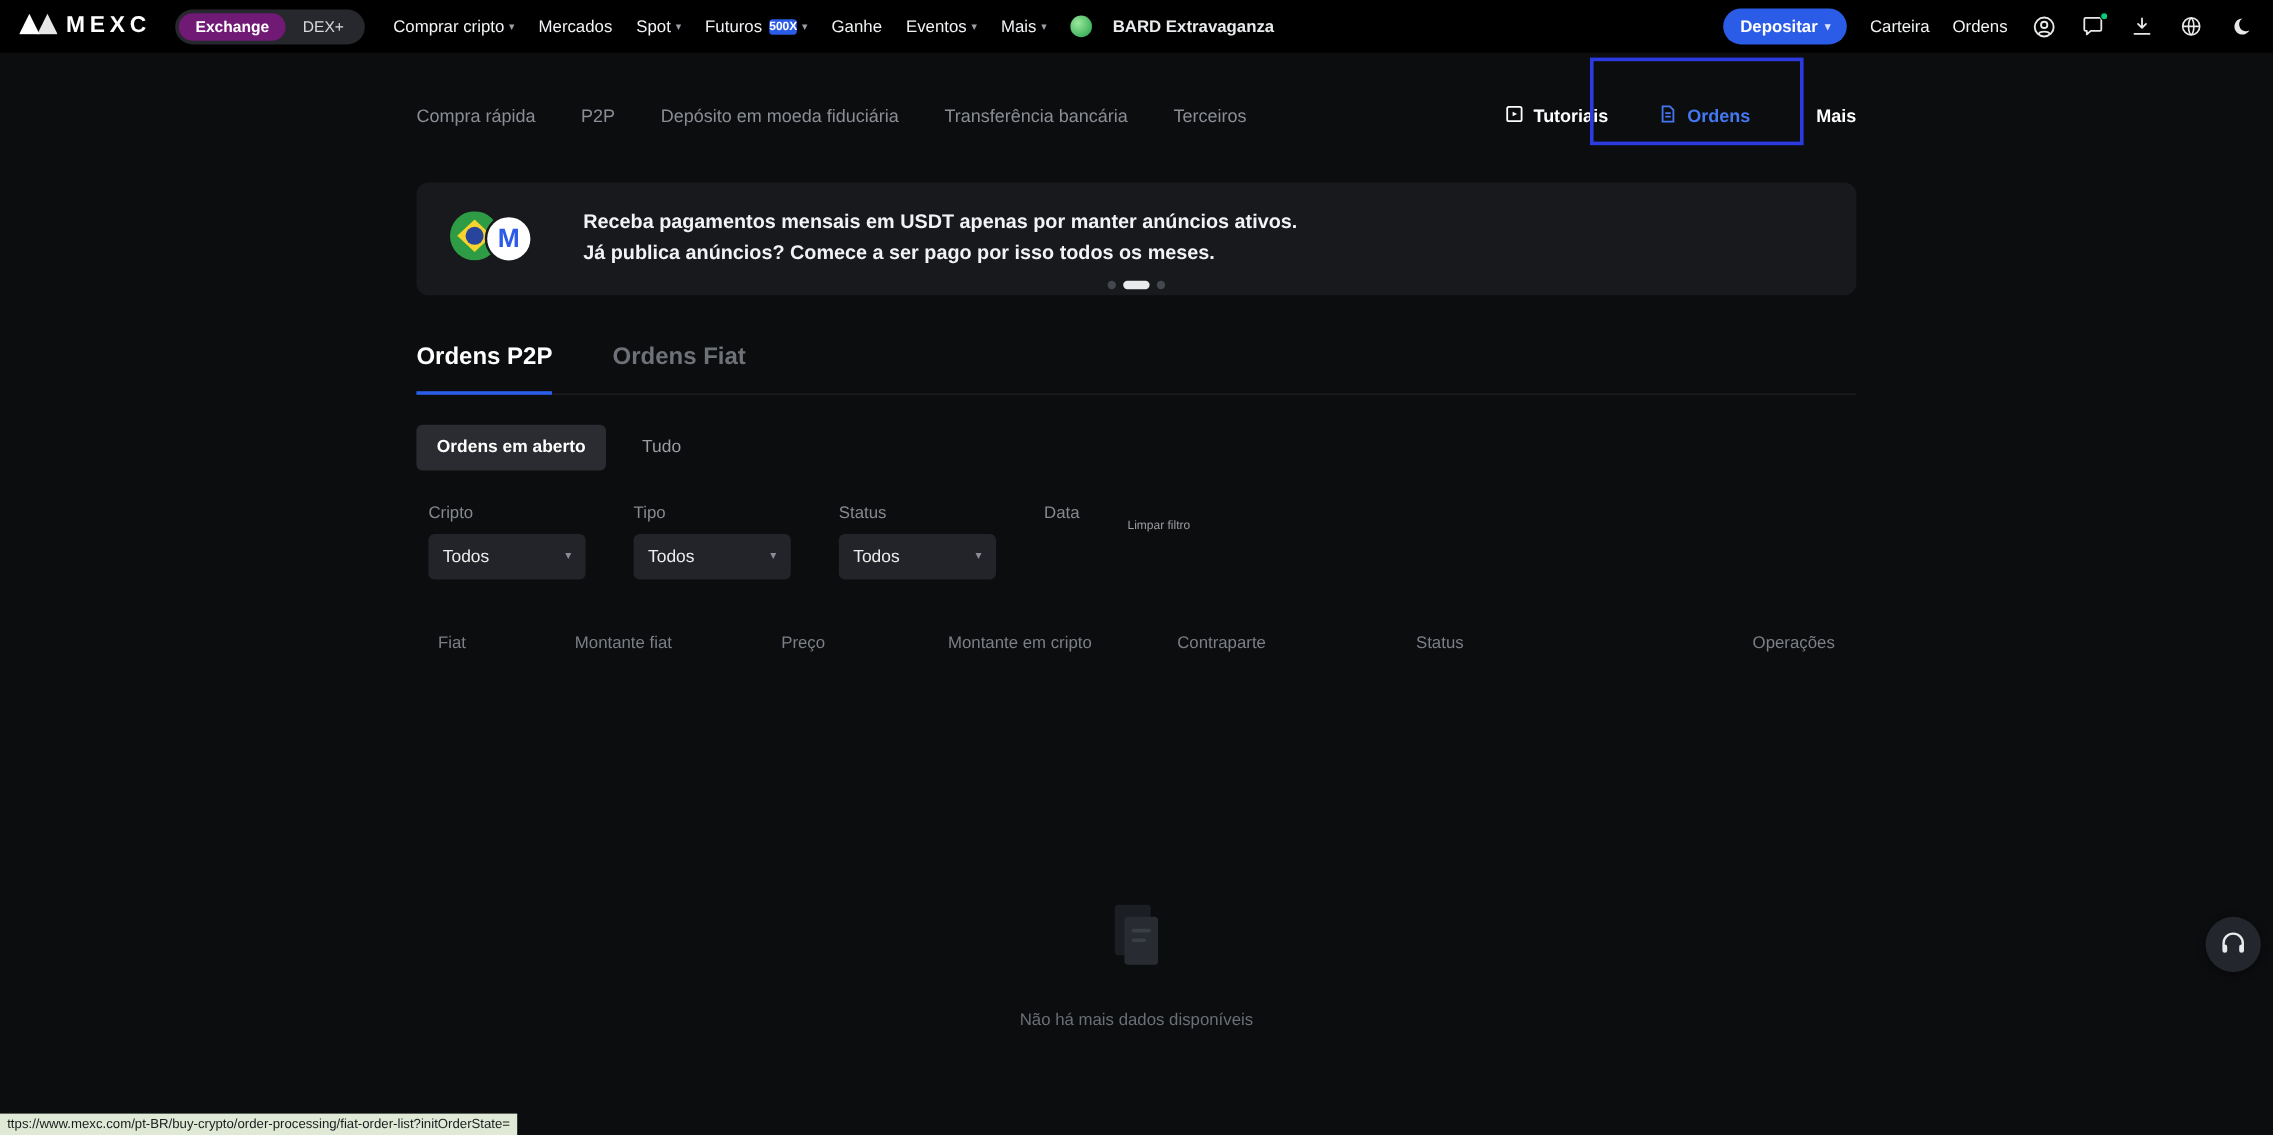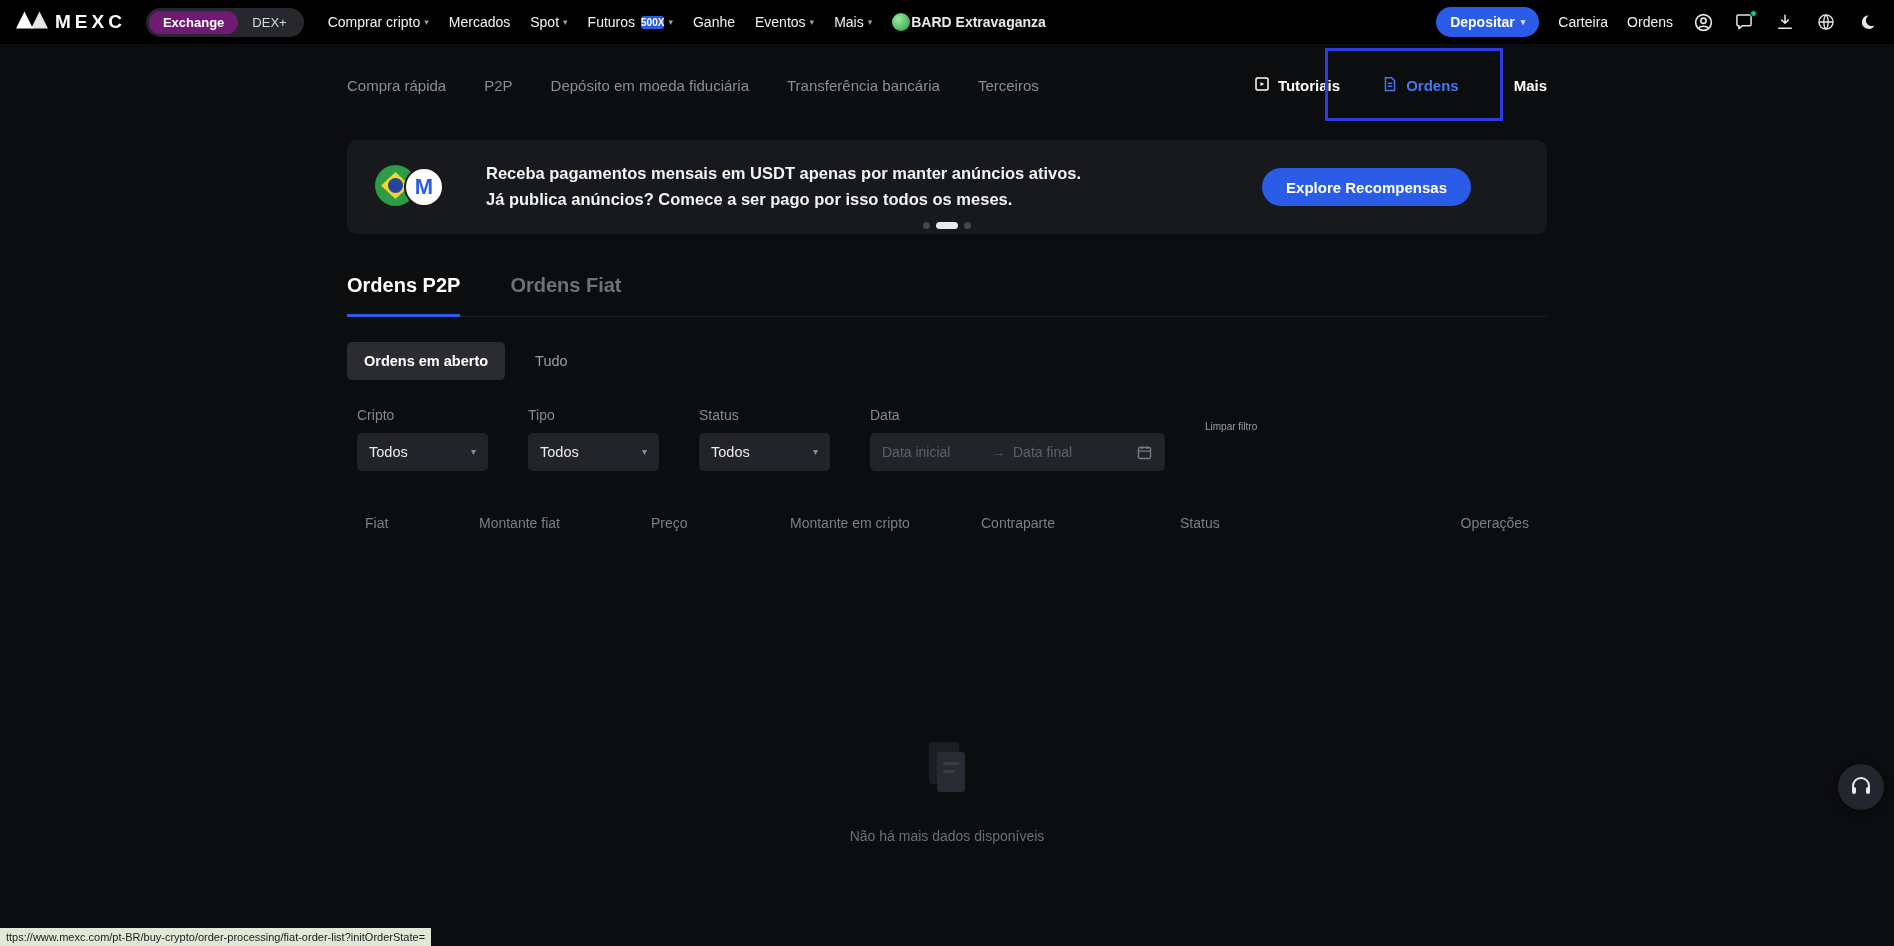--- a/index.html
+++ b/index.html
@@ -15,37 +15,37 @@
   .logo{display:flex;align-items:center;gap:7px;cursor:pointer}
   .logo-text{font-weight:bold;font-size:19px;letter-spacing:4px;color:#fff}
   .toggle{display:flex;background:#26282d;border-radius:16px;padding:3px;font-size:13px;margin-right:4px}
   .seg{padding:4px 14px;border-radius:13px;color:#d8dade;cursor:pointer;white-space:nowrap}
   .seg.active{background:#701a75;color:#fff;font-weight:700}
   .nav-item{display:flex;align-items:center;gap:4px;font-size:14px;color:#f2f3f5;
             cursor:pointer;white-space:nowrap}
   .caret{font-size:9px;color:#9b9ea5;line-height:1}
   .badge{background:#2b5ce8;color:#fff;font-size:10px;font-weight:700;
          padding:1px 0;border-radius:3px;margin-left:2px}
-  .promo{display:flex;align-items:center;gap:1px;font-size:14px;font-weight:700;cursor:pointer;white-space:nowrap}
+  .promo{display:flex;align-items:center;gap:17px;font-size:14px;font-weight:700;cursor:pointer;white-space:nowrap}
   .promo-icon{width:18px;height:18px;border-radius:50%;
               background:radial-gradient(circle at 35% 35%,#9be89b,#1f9e4a)}
   .tn-right{display:flex;align-items:center;gap:19px}
   .btn-deposit{background:#2b5ce8;color:#fff;border:none;border-radius:15px;height:30px;
                padding:0 14px;font-size:14px;font-weight:700;display:flex;align-items:center;
                gap:6px;cursor:pointer;font-family:inherit}
   .btn-deposit .caret{color:#dfe6ff}
   .tn-link{font-size:14px;color:#f2f3f5;cursor:pointer;white-space:nowrap}
   .tn-icon{width:22px;height:22px;display:flex;align-items:center;justify-content:center;
            position:relative;cursor:pointer}
   .dot-badge{position:absolute;top:-1px;right:-2px;width:7px;height:7px;border-radius:50%;
              background:#0ecb81;border:1px solid #000}
 
   
   .subnav{height:74px}
-  .subnav-inner{width:1200px;margin:4px auto;height:100%;display:flex;align-items:center;
+  .subnav-inner{width:1200px;margin:16px auto;height:100%;display:flex;align-items:center;
                 justify-content:space-between}
   .subnav-tabs{display:flex;gap:38px}
   .subnav-tab{font-size:15px;color:#8a8d94;cursor:pointer;white-space:nowrap}
   .subnav-right{display:flex;align-items:center;gap:41px}
   .subnav-action{display:flex;align-items:center;gap:7px;font-size:15px;font-weight:700;
                  color:#fff;cursor:pointer;white-space:nowrap}
   .subnav-action.active{color:#4478f2}
   .subnav-action.more{margin-left:14px}
 
   .highlight-box{position:absolute;left:1325px;top:48px;width:178px;height:73px;
@@ -251,21 +251,20 @@
           <path d="M20.5 7 L35 20.5 L20.5 34 L6 20.5 Z" fill="#f6d32d"></path>
           <circle cx="20.5" cy="20.5" r="7.5" fill="#27459c"></circle>
         </svg>
       </span>
       <span class="coin-circle">M</span>
     </div>
     <div class="banner-text">
       <div>Receba pagamentos mensais em USDT  apenas por manter anúncios ativos.</div>
       <div>Já publica anúncios? Comece a ser pago por isso  todos os meses.</div>
     </div>
-    <button class="banner-btn">Explore Recompensas</button>
     <div class="banner-dots">
       <span class="bdot"></span>
       <span class="bdot active"></span>
       <span class="bdot"></span>
     </div>
   </section>
 
   <div class="order-tabs">
     <span class="order-tab active">
       <span>Ordens P2P</span>
@@ -298,31 +297,20 @@
     </div>
     <div class="filter-block">
       <div class="filter-label">Status</div>
       <div class="select">
         <span>Todos</span>
         <span class="caret">▾</span>
       </div>
     </div>
     <div class="filter-block">
       <div class="filter-label">Data</div>
-      <div class="date-range">
-        <input class="date-input" placeholder="Data inicial" style="">
-        <span class="range-arrow">→</span>
-        <input class="date-input" placeholder="Data final" style="">
-        <span class="cal-icon">
-          <svg width="17" height="17" viewBox="0 0 24 24" fill="none" stroke="#7a7d84" stroke-width="2">
-            <rect x="3.5" y="5" width="17" height="15.5" rx="2"></rect>
-            <path d="M3.5 10 h17 M8.5 3 v4 M15.5 3 v4"></path>
-          </svg>
-        </span>
-      </div>
     </div>
     <span class="clear-filter">Limpar filtro</span>
   </div>
 
   <div class="table-head">
     <span class="th c1">Fiat</span>
     <span class="th c2">Montante fiat</span>
     <span class="th c3">Preço</span>
     <span class="th c4">Montante em cripto</span>
     <span class="th c5">Contraparte</span>

